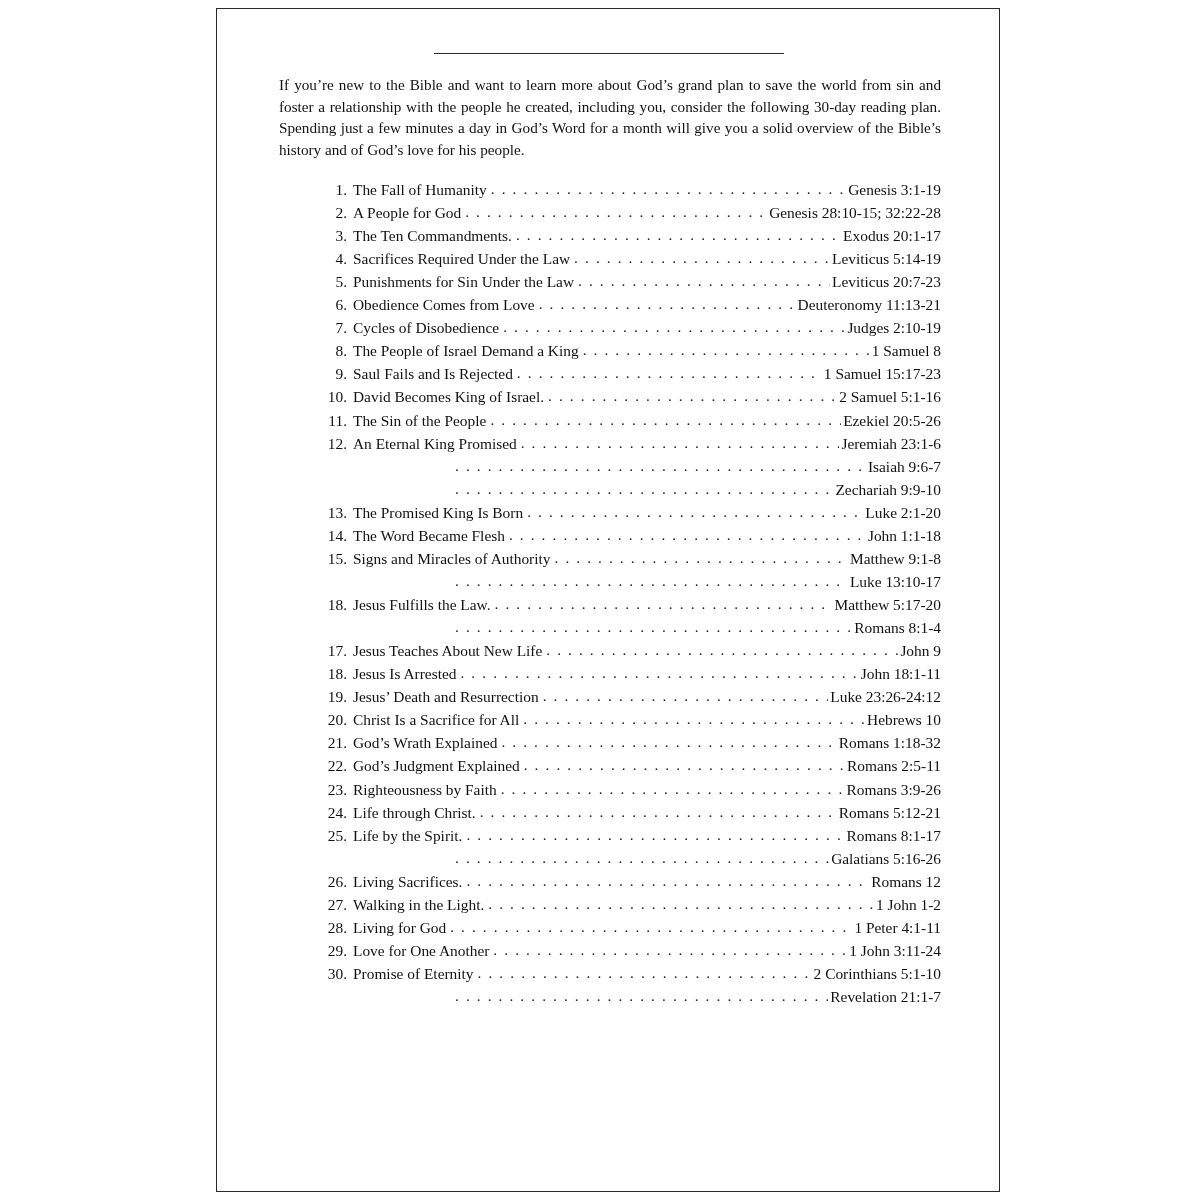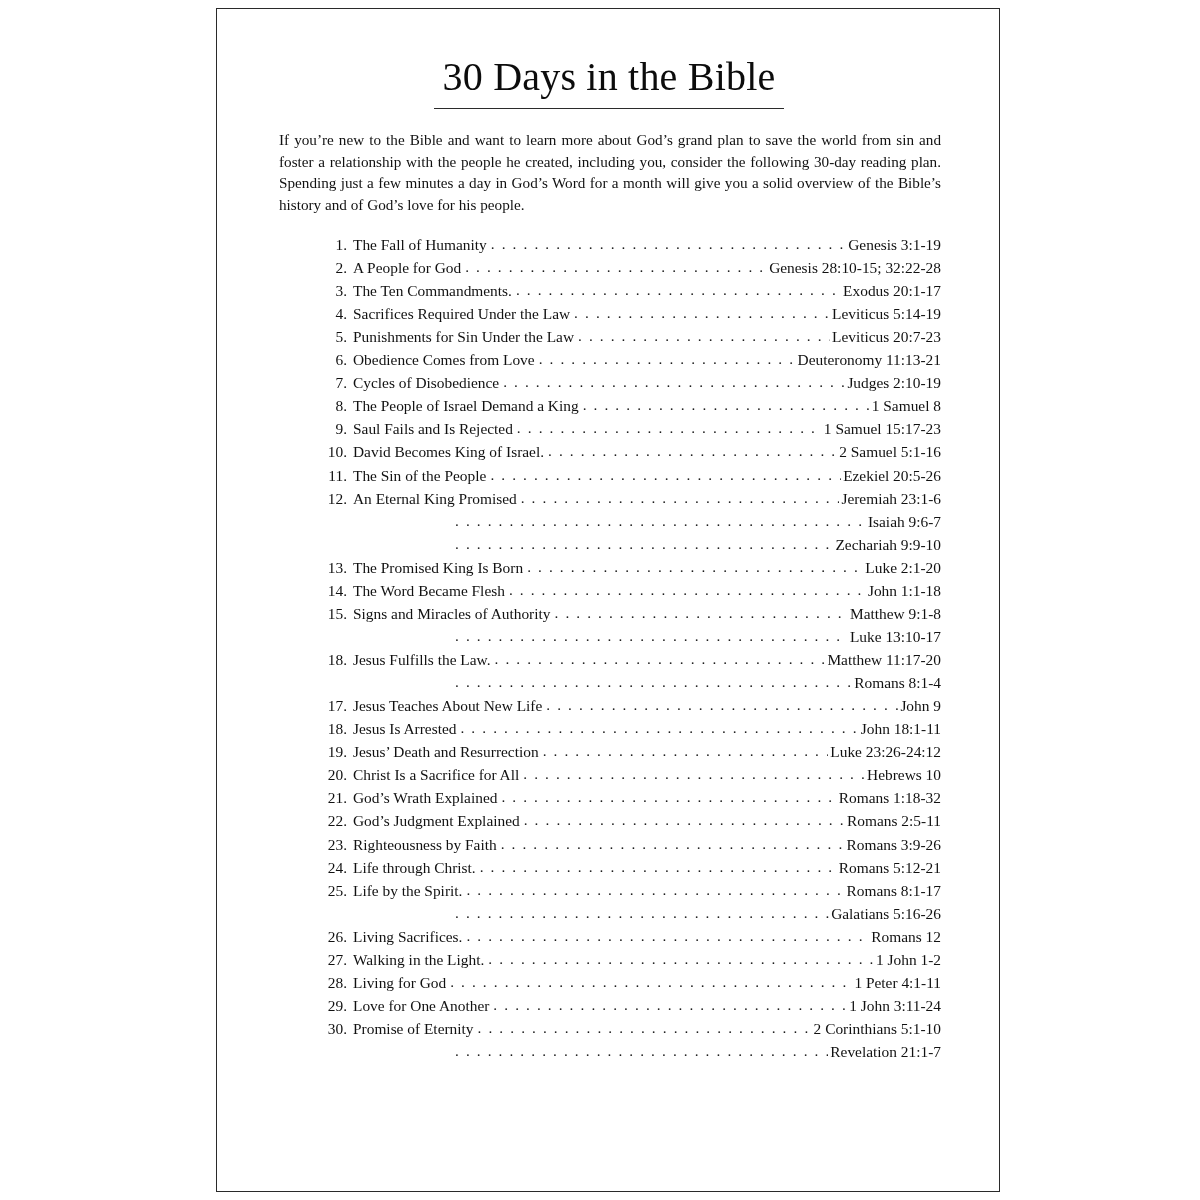--- a/index.html
+++ b/index.html
@@ -96,21 +96,20 @@
     width: 150px;
   }
   .list-wrap { padding-left: 28px; width: 636px; }
 </style>
 </head>
 <body>
 
 <div class="page-frame">
   <div class="doc-inner">
 
-    <h1 class="doc-title">30 Days in the Bible</h1>
     <div class="title-rule"></div>
 
     <p class="intro">If you’re new to the Bible and want to learn more about God’s grand plan to save the world from sin and foster a relationship with the people he created, including you, consider the following 30-day reading plan. Spending just a few minutes a day in God’s Word for a month will give you a solid overview of the Bible’s history and of God’s love for his people.</p>
 
     <div class="list-wrap">
         <div class="row">
           <span class="num">1.</span>
           <span class="title">The Fall of Humanity</span>
           <span class="dots">. . . . . . . . . . . . . . . . . . . . . . . . . . . . . . . . . . . . . . . . . . . . . . . . . . . . . . . . . . . . . . . . . . . . . . . . . . . . . . . . . . . . . . . . . . . . . . . . . . . . . . . . . . . . . . . . . . . . . . . . </span>
           <span class="ref">Genesis 3:1-19</span>
@@ -211,21 +210,21 @@
         </div>
         <div class="row cont">
           <span class="indent"></span>
           <span class="dots">. . . . . . . . . . . . . . . . . . . . . . . . . . . . . . . . . . . . . . . . . . . . . . . . . . . . . . . . . . . . . . . . . . . . . . . . . . . . . . . . . . . . . . . . . . . . . . . . . . . . . . . . . . . . . . . . . . . . . . . . </span>
           <span class="ref">Luke 13:10-17</span>
         </div>
         <div class="row">
           <span class="num">18.</span>
           <span class="title">Jesus Fulfills the Law.</span>
           <span class="dots">. . . . . . . . . . . . . . . . . . . . . . . . . . . . . . . . . . . . . . . . . . . . . . . . . . . . . . . . . . . . . . . . . . . . . . . . . . . . . . . . . . . . . . . . . . . . . . . . . . . . . . . . . . . . . . . . . . . . . . . . </span>
-          <span class="ref">Matthew 11:17-20</span>
+          <span class="ref">Matthew 5:17-20</span>
         </div>
         <div class="row cont">
           <span class="indent"></span>
           <span class="dots">. . . . . . . . . . . . . . . . . . . . . . . . . . . . . . . . . . . . . . . . . . . . . . . . . . . . . . . . . . . . . . . . . . . . . . . . . . . . . . . . . . . . . . . . . . . . . . . . . . . . . . . . . . . . . . . . . . . . . . . . </span>
           <span class="ref">Romans 8:1-4</span>
         </div>
         <div class="row">
           <span class="num">17.</span>
           <span class="title">Jesus Teaches About New Life</span>
           <span class="dots">. . . . . . . . . . . . . . . . . . . . . . . . . . . . . . . . . . . . . . . . . . . . . . . . . . . . . . . . . . . . . . . . . . . . . . . . . . . . . . . . . . . . . . . . . . . . . . . . . . . . . . . . . . . . . . . . . . . . . . . . </span>

